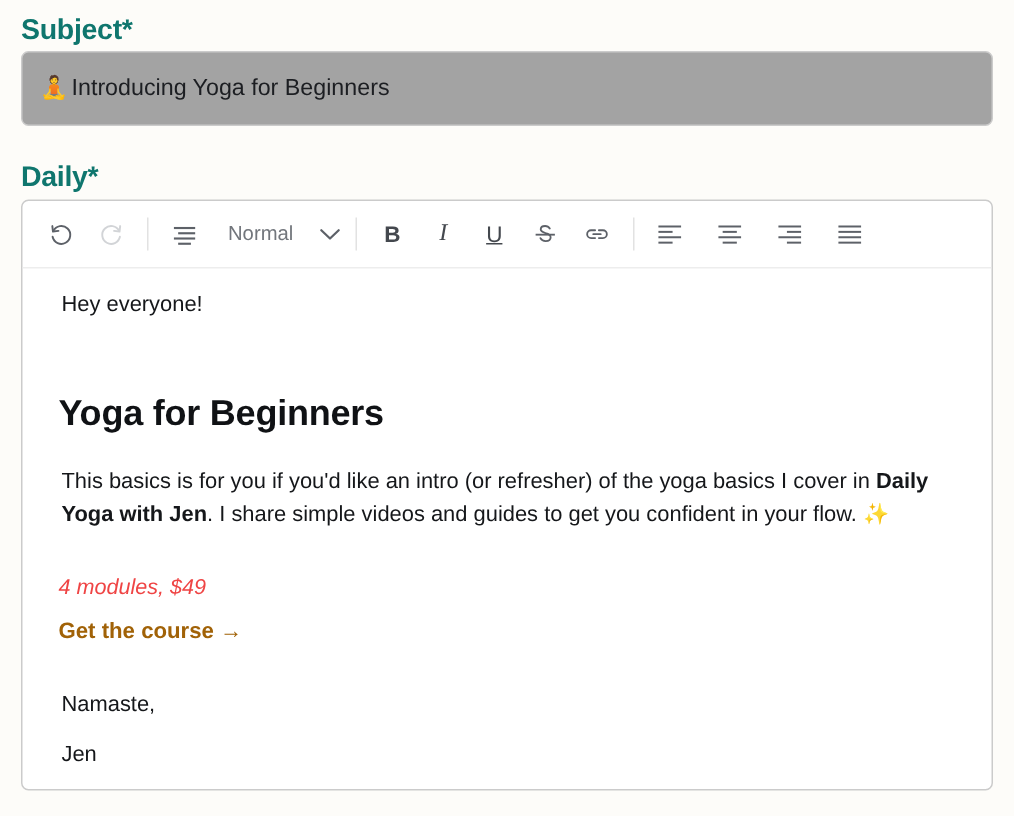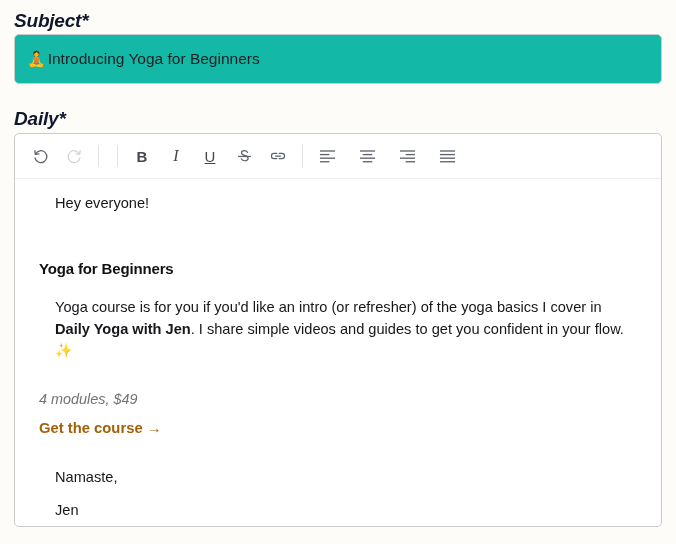--- a/index.html
+++ b/index.html
@@ -20,24 +20,23 @@
     width: 676px;
     height: 544px;
     box-sizing: border-box;
   }
 
   
   .field-label {
     font-family: "Liberation Sans", sans-serif;
     font-size: 19px;
     font-weight: bold;
-    color: #0f172a;
+    color: #0f766e;
     letter-spacing: -0.2px;
     line-height: 1;
-    font-style: italic;
   }
 
   .label-subject {
     position: absolute;
     left: 14px;
     top: 11px;
   }
 
   .label-body {
     position: absolute;
@@ -46,21 +45,21 @@
   }
 
   
   .subject-box {
     position: absolute;
     left: 14px;
     top: 34px;
     width: 648px;
     height: 50px;
     box-sizing: border-box;
-    background: #14b8a6;
+    background: #a3a3a3;
     border: 1px solid #cbcbcb;
     border-radius: 5px;
     display: flex;
     align-items: center;
     padding: 0 12px;
   }
 
   .subject-text {
     font-size: 15.5px;
     color: #1c1e22;
@@ -145,41 +144,41 @@
 
   
   .body-content {
     padding: 14px 24px 0 24px;
     font-family: "Liberation Sans", sans-serif;
     font-size: 14.6px;
     color: #15171a;
     line-height: 1.47;
   }
 
-  .bc-p { margin: 0 0 0 16px; }
+  .bc-p { margin: 0 0 0 2px; }
   .spacer-lg { height: 27px; }
   .spacer-md { height: 17px; }
   .spacer-sm { height: 12px; }
   .spacer-xs { height: 8px; }
 
   .bc-h { 
     margin: 0;
-    font-size: 15px;
+    font-size: 24px;
     font-weight: bold;
     color: #101215;
     letter-spacing: -0.15px;
   }
 
   .bc-p b { font-weight: bold; }
 
   .bc-italic {
     margin: 0;
     font-style: italic;
     font-size: 14.4px;
-    color: #737373;
+    color: #ef4444;
   }
 
   .bc-link {
     margin: 0;
     font-weight: bold;
     font-size: 14.8px;
     color: #a16207;
     text-decoration: none;
     display: inline-block;
     cursor: pointer;
@@ -215,20 +214,36 @@
 
       <button class="tb-btn disabled" title="Redo">
         <svg width="17" height="17" viewBox="0 0 20 20" fill="none" aria-hidden="true">
           <path d="M15.8 7.0 A7 7 0 1 0 16.4 11.6" stroke="currentColor" stroke-width="1.5" fill="none" stroke-linecap="round"></path>
           <path d="M16.6 3.2 L16.1 7.5 L11.8 7.0" stroke="currentColor" stroke-width="1.5" fill="none" stroke-linecap="round" stroke-linejoin="round"></path>
         </svg>
       </button>
 
       <div class="tb-div"></div>
 
+      <div class="style-select">
+        <span class="tb-btn">
+          <svg width="17" height="15" viewBox="0 0 18 14" aria-hidden="true">
+            <rect x="1" y="1.5" width="15" height="1.5" fill="currentColor"></rect>
+            <rect x="4" y="5.2" width="12" height="1.5" fill="currentColor"></rect>
+            <rect x="1" y="8.9" width="15" height="1.5" fill="currentColor"></rect>
+            <rect x="4" y="12.6" width="9" height="1.5" fill="currentColor"></rect>
+          </svg>
+        </span>
+        <span class="sel-label">Normal</span>
+        <span class="tb-btn" style="width:16px;">
+          <svg width="14" height="9" viewBox="0 0 14 9" fill="none" aria-hidden="true">
+            <path d="M1.2 1.5 L7 7 L12.8 1.5" stroke="currentColor" stroke-width="1.5" stroke-linecap="round" stroke-linejoin="round"></path>
+          </svg>
+        </span>
+      </div>
 
       <div class="tb-div"></div>
 
       <button class="tb-btn">
         <span class="tb-letter b">B</span>
       </button>
       <div class="tb-gap-sm"></div>
       <button class="tb-btn">
         <span class="tb-letter i">I</span>
       </button>
@@ -298,21 +313,21 @@
 
       <div class="spacer-lg"></div>
 
 
       <div class="spacer-md"></div>
 
       <p class="bc-h">Yoga for Beginners</p>
 
       <div class="spacer-md"></div>
 
-      <p class="bc-p"><span>Yoga course is for you if you'd like an intro (or refresher) of the yoga basics I cover in </span><b>Daily Yoga with Jen</b><span>. I share simple videos and guides to get you confident in your flow. </span><span class="emoji-sparkle">✨</span></p>
+      <p class="bc-p"><span>This basics is for you if you'd like an intro (or refresher) of the yoga basics I cover in </span><b>Daily Yoga with Jen</b><span>. I share simple videos and guides to get you confident in your flow. </span><span class="emoji-sparkle">✨</span></p>
 
       <div class="spacer-lg"></div>
 
       <p class="bc-italic">4 modules, $49</p>
 
       <div class="spacer-xs"></div>
 
       <a class="bc-link">Get the course →</a>
 
       <div class="spacer-lg"></div>

